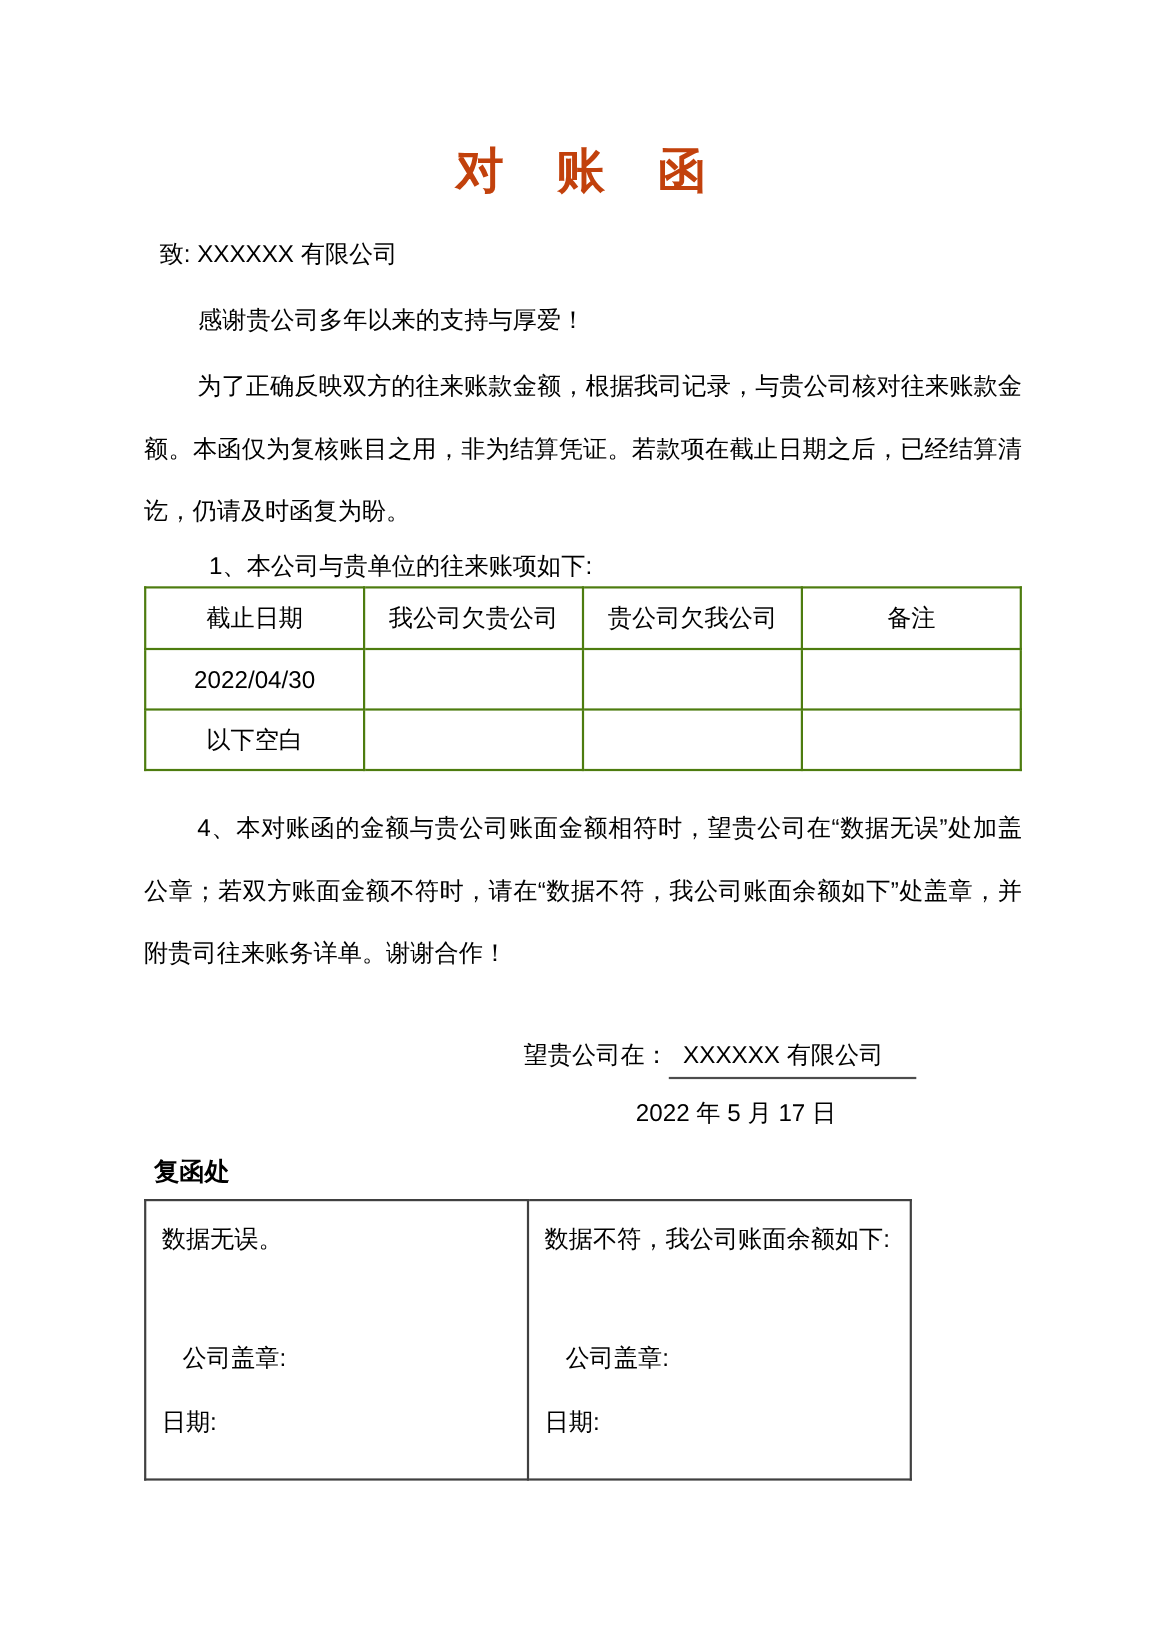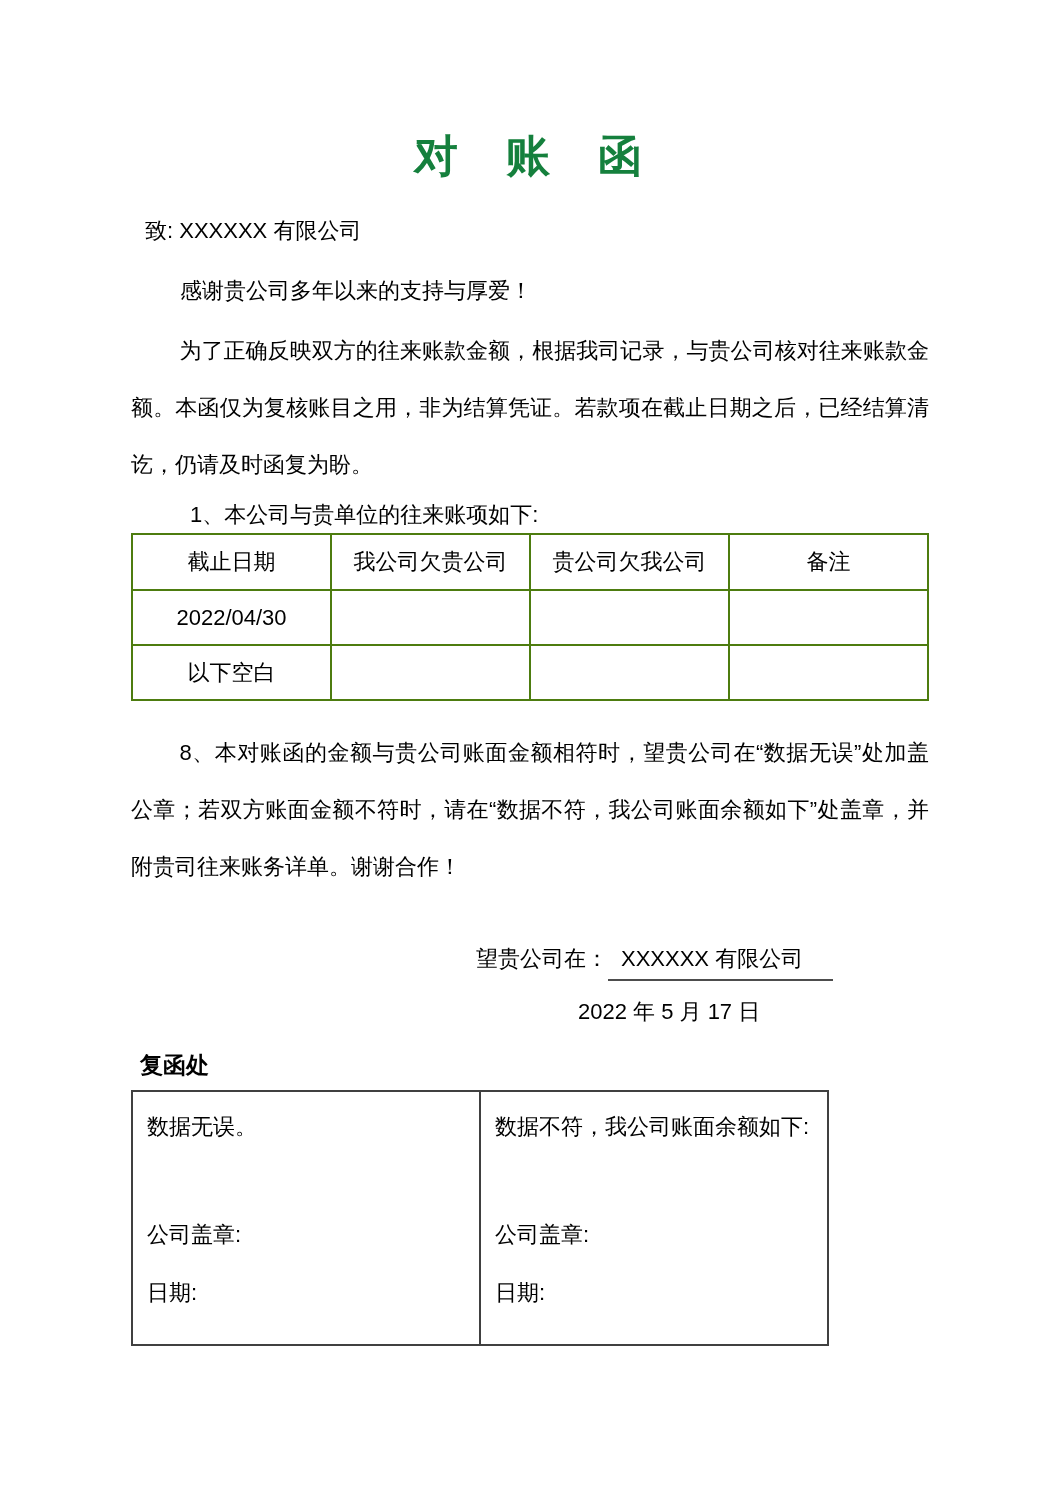--- a/index.html
+++ b/index.html
@@ -16,21 +16,21 @@
     overflow: hidden;
     font-size: 22px;
   }
   .abs { position: absolute; }
   .doc-title {
     top: 128px; left: 0; width: 1058px;
     text-align: center;
     font-size: 44px; font-weight: 800;
     line-height: 56px;
     letter-spacing: 2px;
-    color: #15803d;
+    color: #c2410c;
   }
   .line { line-height: 28px; white-space: nowrap; }
   .to-line   { top: 217px; left: 145px; }
   .thanks-line { top: 277px; left: 131px; text-indent: 49px; }
   .para {
     left: 131px; width: 798px;
     line-height: 57px;
     text-align: justify;
     text-indent: 2.2em;
   }
@@ -74,21 +74,21 @@
     table-layout: fixed;
     font-size: 22px;
   }
   table.reply td {
     border: 2px solid #404040;
     vertical-align: top;
     height: 218px;
     padding: 20px 10px 14px 14px;
   }
   .reply-line1 { line-height: 30px; }
-  .reply-seal  { line-height: 30px; margin-top: 78px; }
+  .reply-seal  { line-height: 30px; margin-top: 78px; margin-left: 19px; }
   .reply-date  { line-height: 30px; margin-top: 28px; }
 </style>
 </head>
 <body>
 
 <div class="page">
 
   <div class="abs doc-title">对　账　函</div>
 
   <div class="abs line to-line">致: XXXXXX 有限公司</div>
@@ -115,21 +115,21 @@
     </tr>
     <tr>
       <td>以下空白</td>
       <td></td>
       <td></td>
       <td></td>
     </tr>
   </tbody>
     </table>
 
-  <div class="abs para para2">8、本对账函的金额与贵公司账面金额相符时，望贵公司在“数据无误”处加盖公章；若双方账面金额不符时，请在“数据不符，我公司账面余额如下”处盖章，并附贵司往来账务详单。谢谢合作！</div>
+  <div class="abs para para2">4、本对账函的金额与贵公司账面金额相符时，望贵公司在“数据无误”处加盖公章；若双方账面金额不符时，请在“数据不符，我公司账面余额如下”处盖章，并附贵司往来账务详单。谢谢合作！</div>
 
   <div class="abs line sender-line">
     <span>望贵公司在：</span><span class="sender-value">XXXXXX 有限公司</span>
   </div>
 
   <div class="abs line date-line">2022 年  5  月  17   日</div>
 
   <div class="abs reply-heading">复函处</div>
 
   <table class="abs reply">

